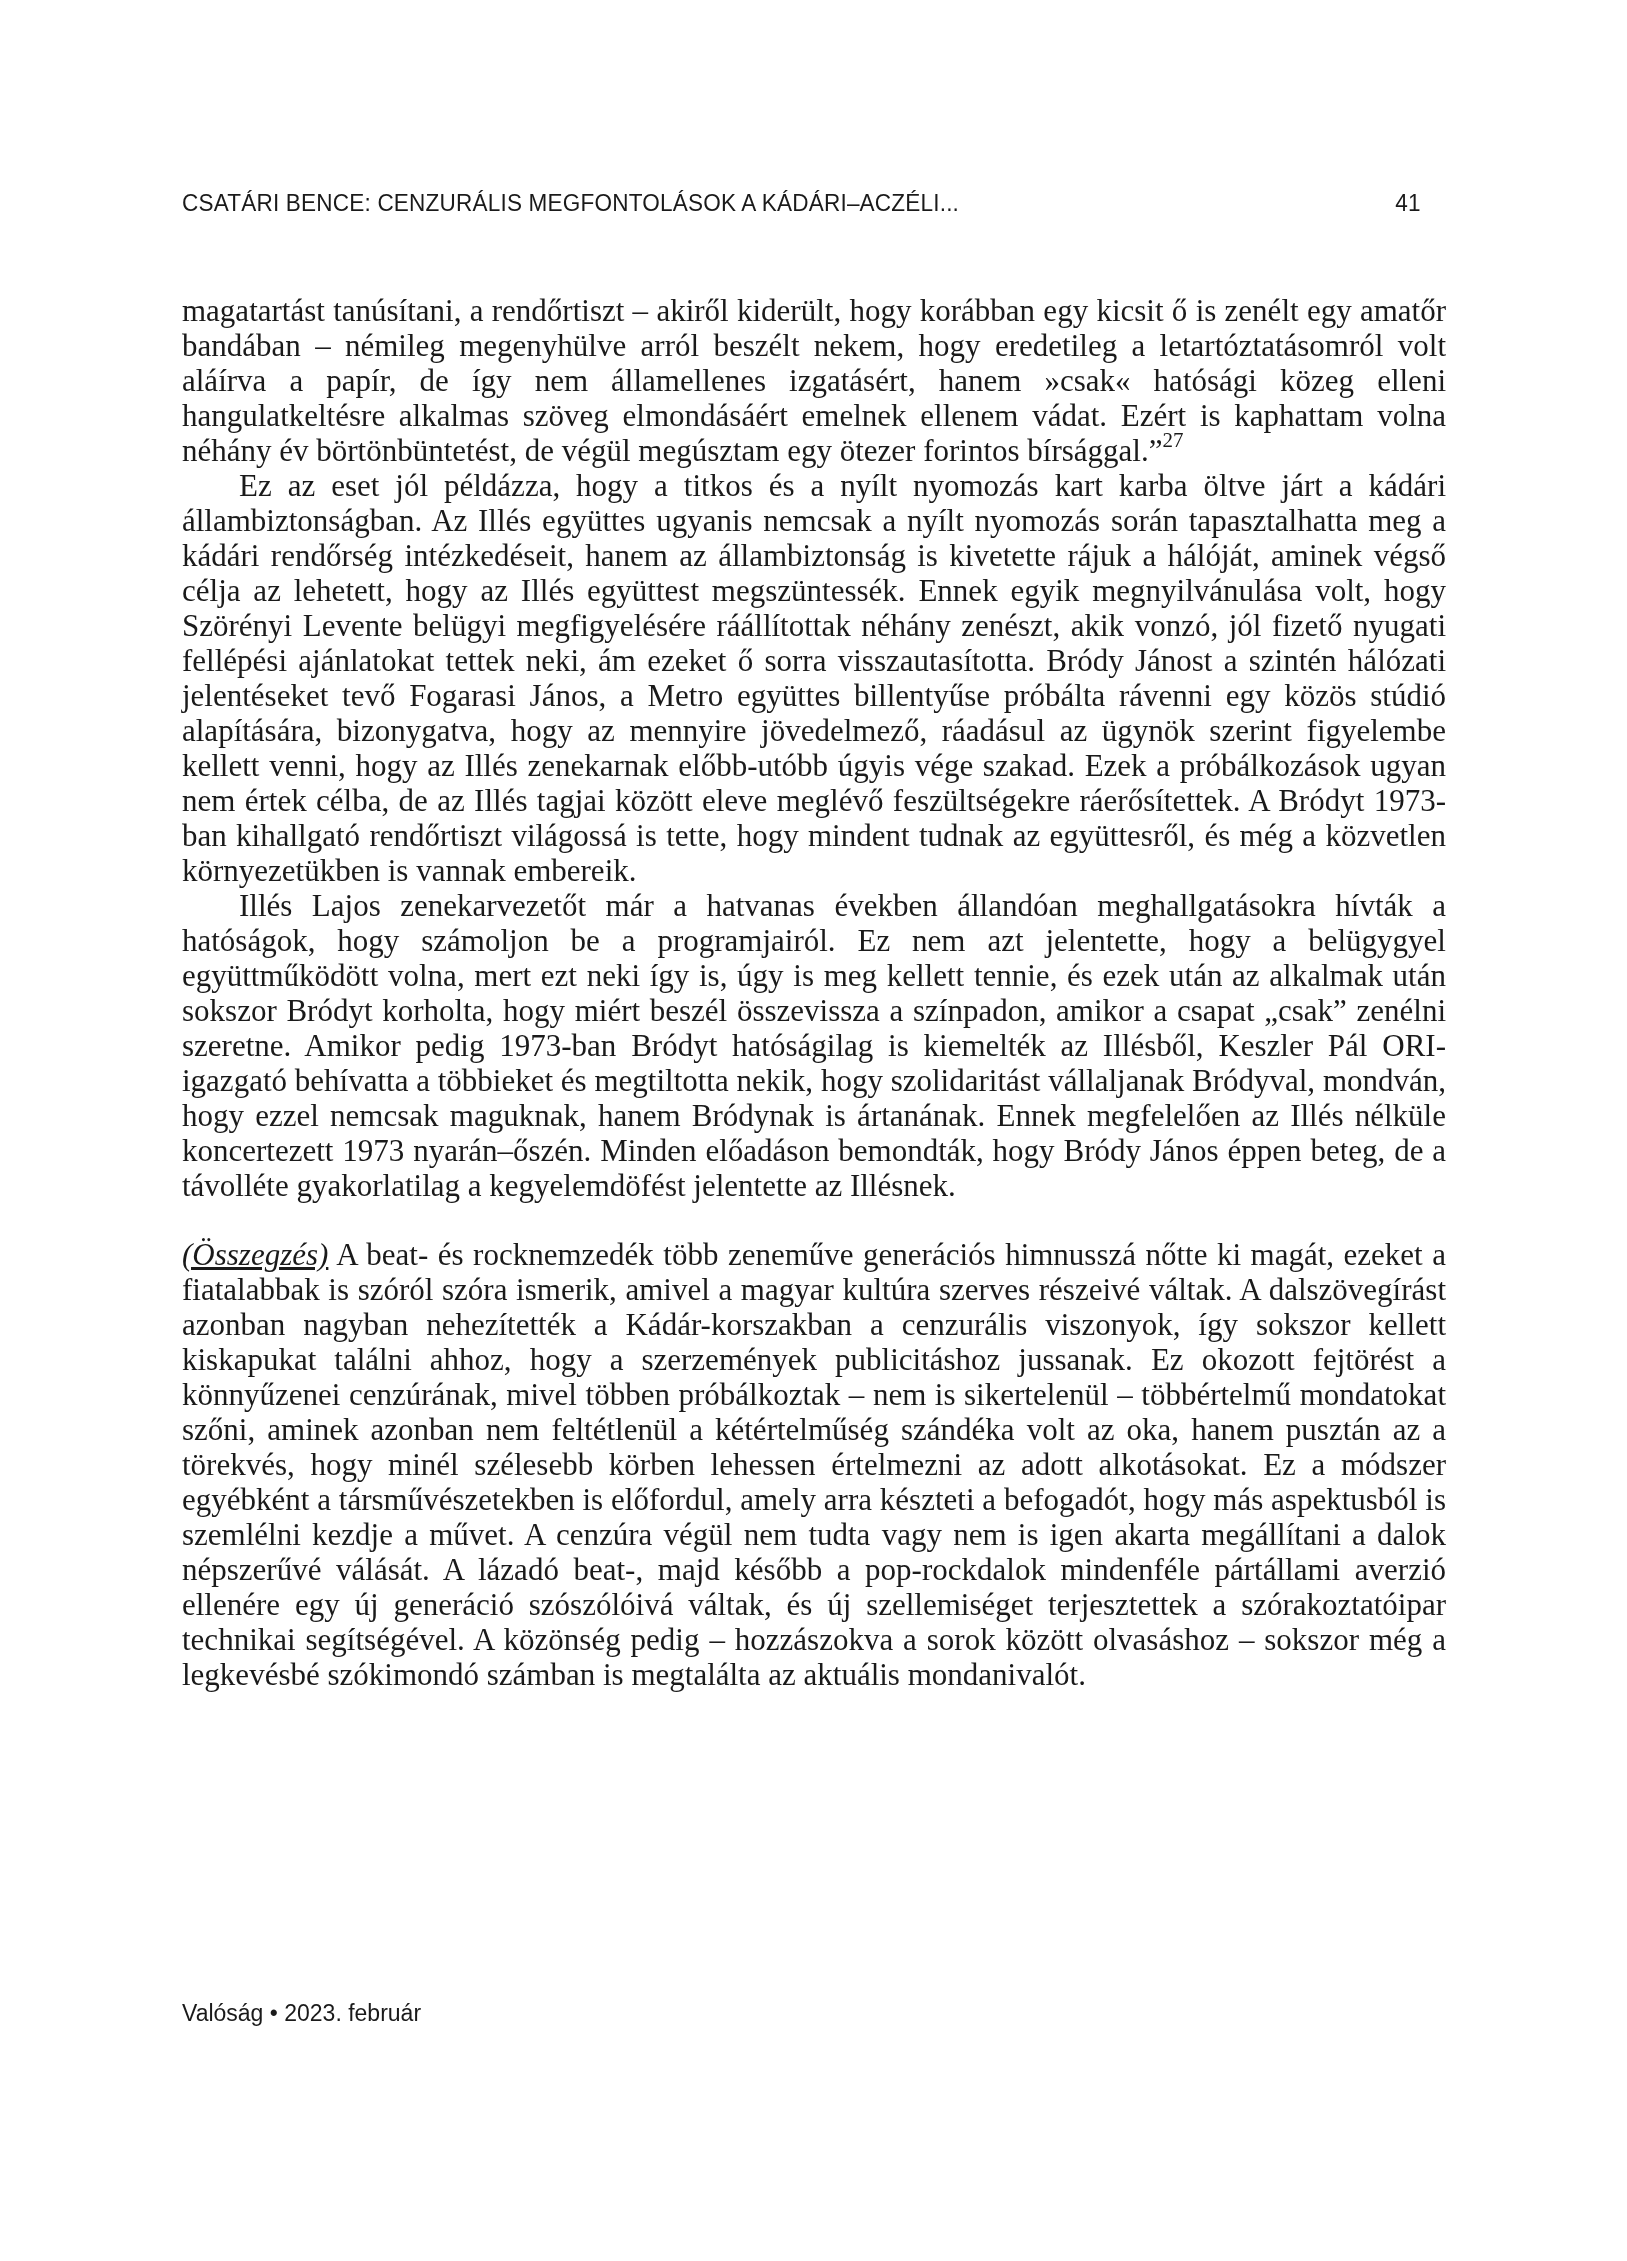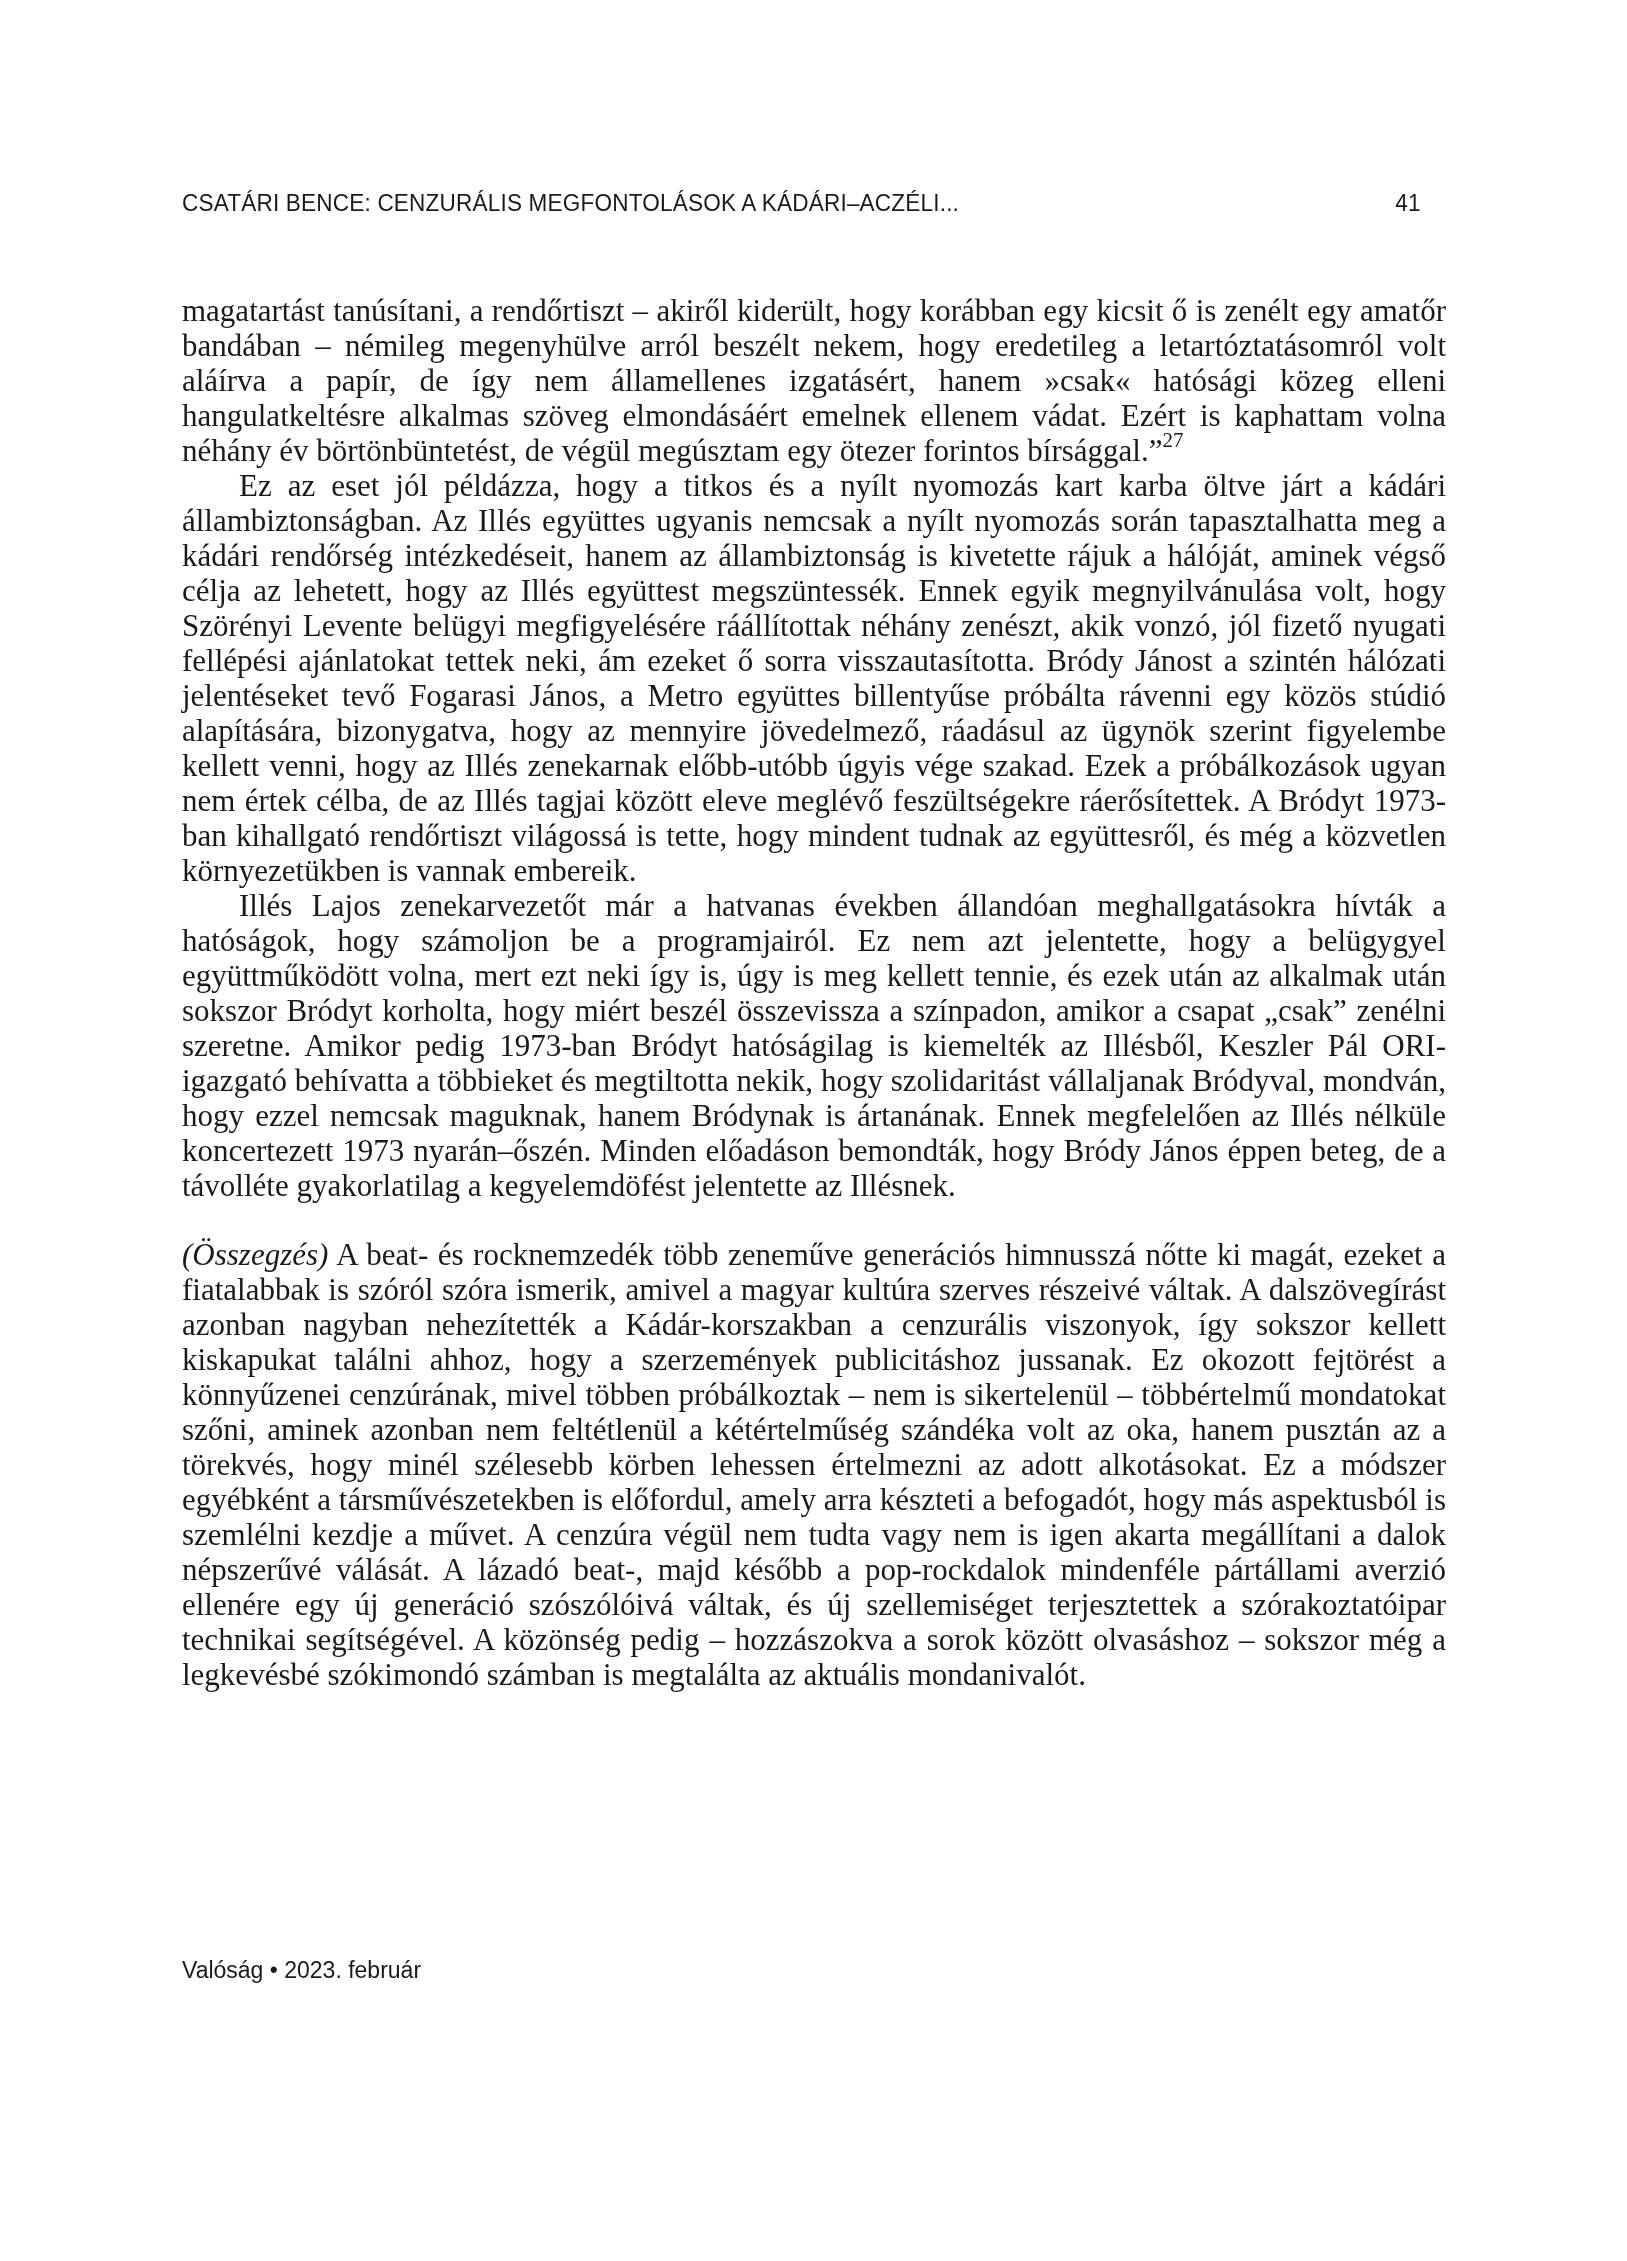--- a/index.html
+++ b/index.html
@@ -11,24 +11,24 @@
     transform: scaleX(0.98); transform-origin: left center;
   }
   .body-text {
     position: absolute; left: 182px; top: 293px; width: 1264px;
     font-family: "Liberation Serif", serif; font-size: 31px; line-height: 35px;
     text-align: justify; hyphens: manual;
   }
   .body-text p { margin: 0; text-indent: 0; }
   .body-text p.indent { text-indent: 57px; }
   .body-text p.section { margin-top: 34px; }
-  .body-text .italic { font-style: italic; }
+  .body-text .italic { font-style: italic; text-decoration: underline; }
   .body-text sup { font-size: 21px; vertical-align: 13.8px; line-height: 0; }
   .footer {
-    position: absolute; left: 182px; top: 1957px;
+    position: absolute; left: 182px; top: 2000px;
     font-family: "Liberation Sans", sans-serif; font-size: 23px;
   }
 </style>
 </head>
 <body>
 
 <header class="running-head">
   <span>CSATÁRI BENCE: CENZURÁLIS MEGFONTOLÁSOK A KÁDÁRI–ACZÉLI...</span>
   <span>41</span>
 </header>

